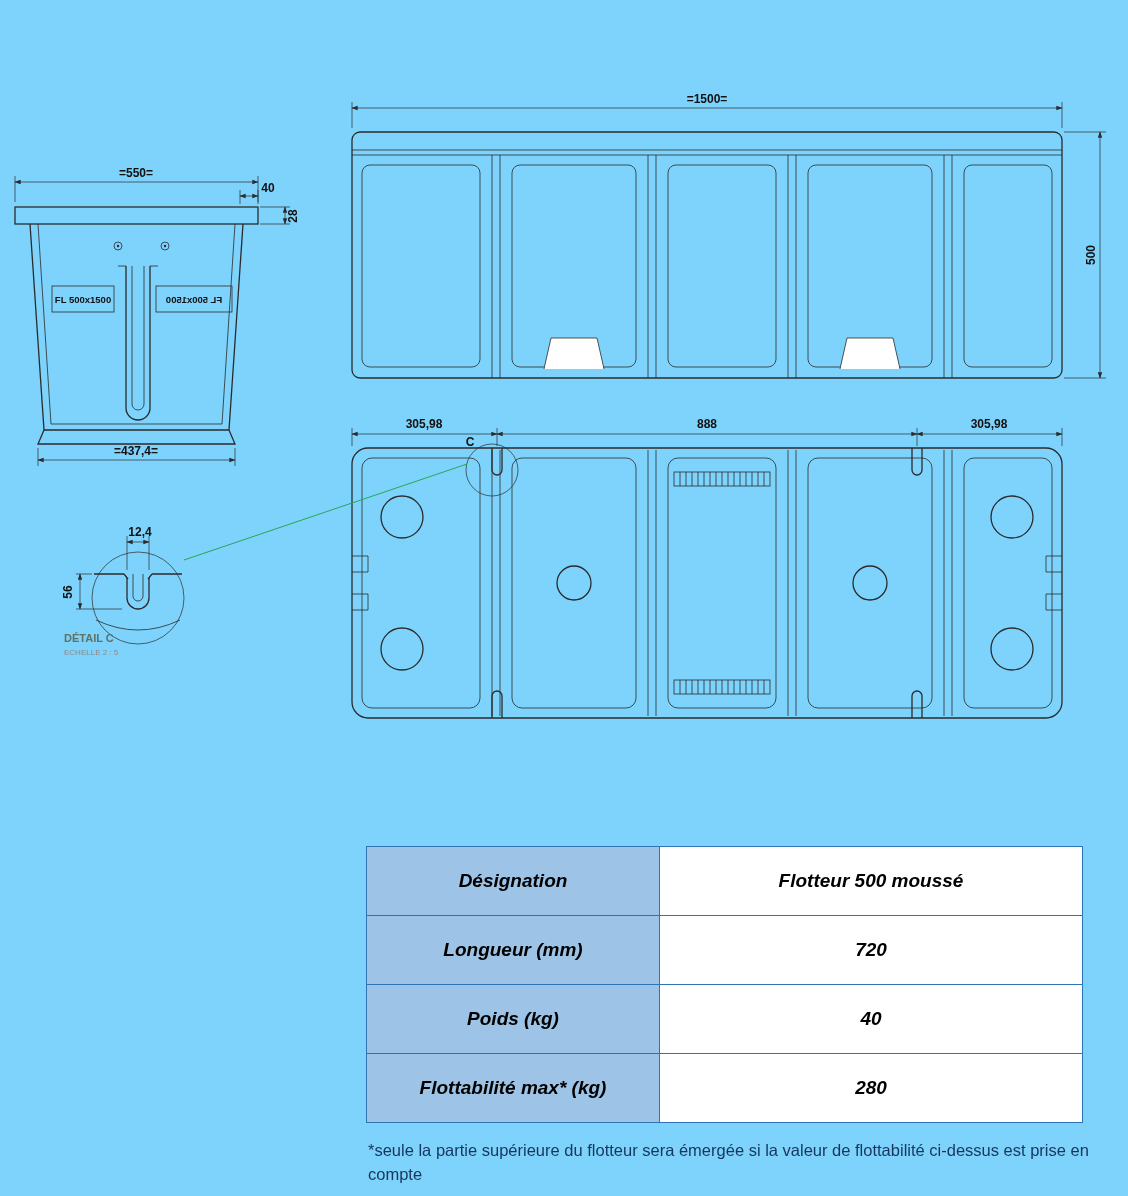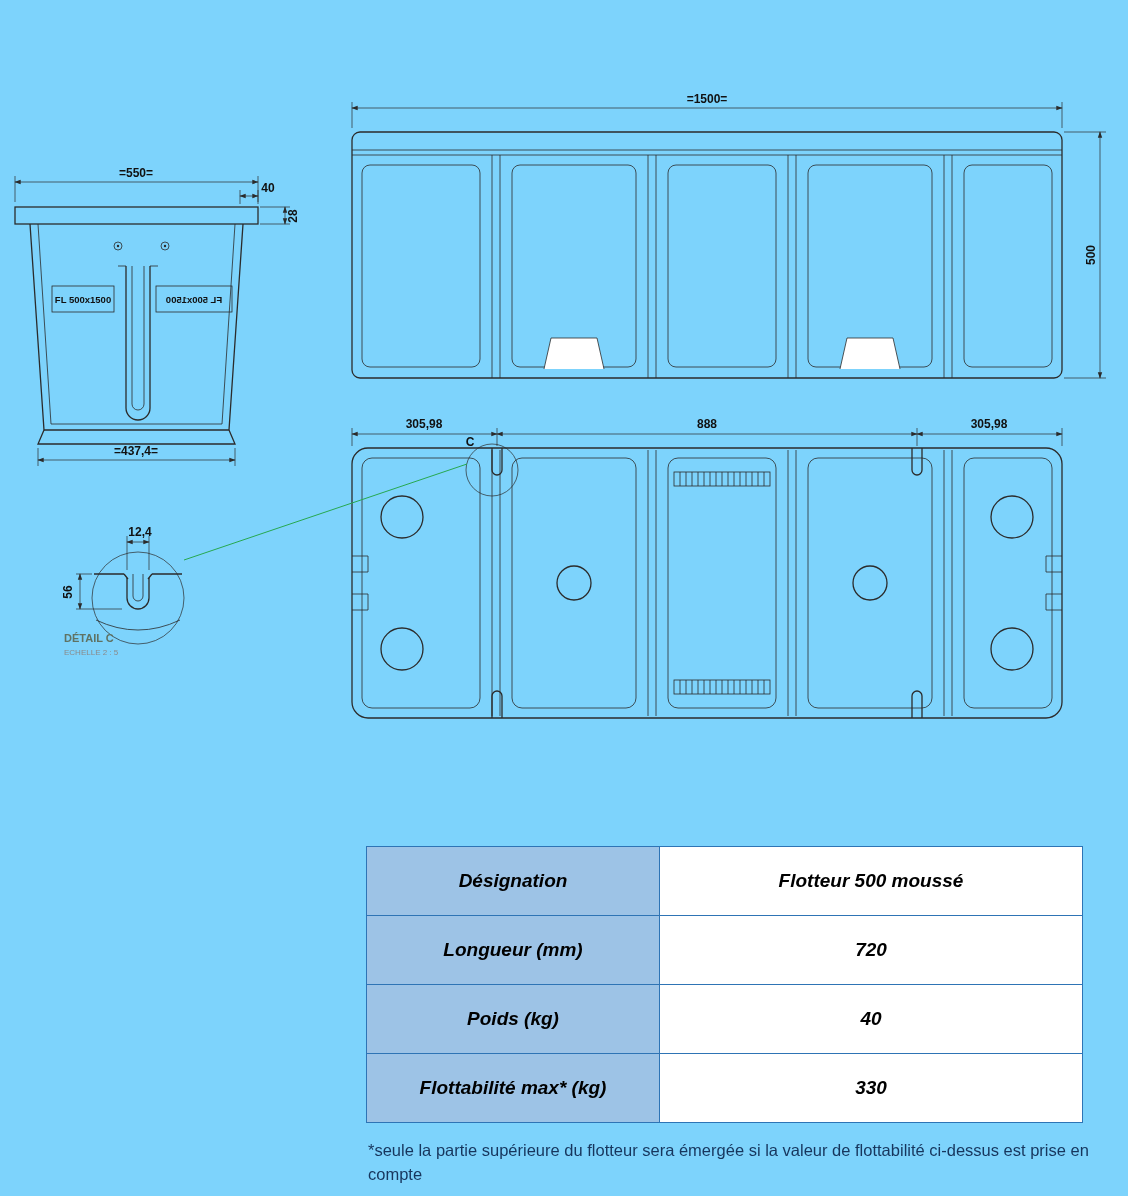--- a/index.html
+++ b/index.html
@@ -193,21 +193,21 @@
       <tr>
         <td class="lab">Longueur (mm)</td>
         <td class="val">720</td>
       </tr>
       <tr>
         <td class="lab">Poids (kg)</td>
         <td class="val">40</td>
       </tr>
       <tr>
         <td class="lab">Flottabilité max* (kg)</td>
-        <td class="val">330</td>
+        <td class="val">280</td>
       </tr>
     </tbody>
   </table>
 
   
   <p class="footnote">*seule la partie supérieure du flotteur sera émergée si la valeur de flottabilité ci-dessus est prise en compte</p>
 
 </div>
 
 </body></html>

